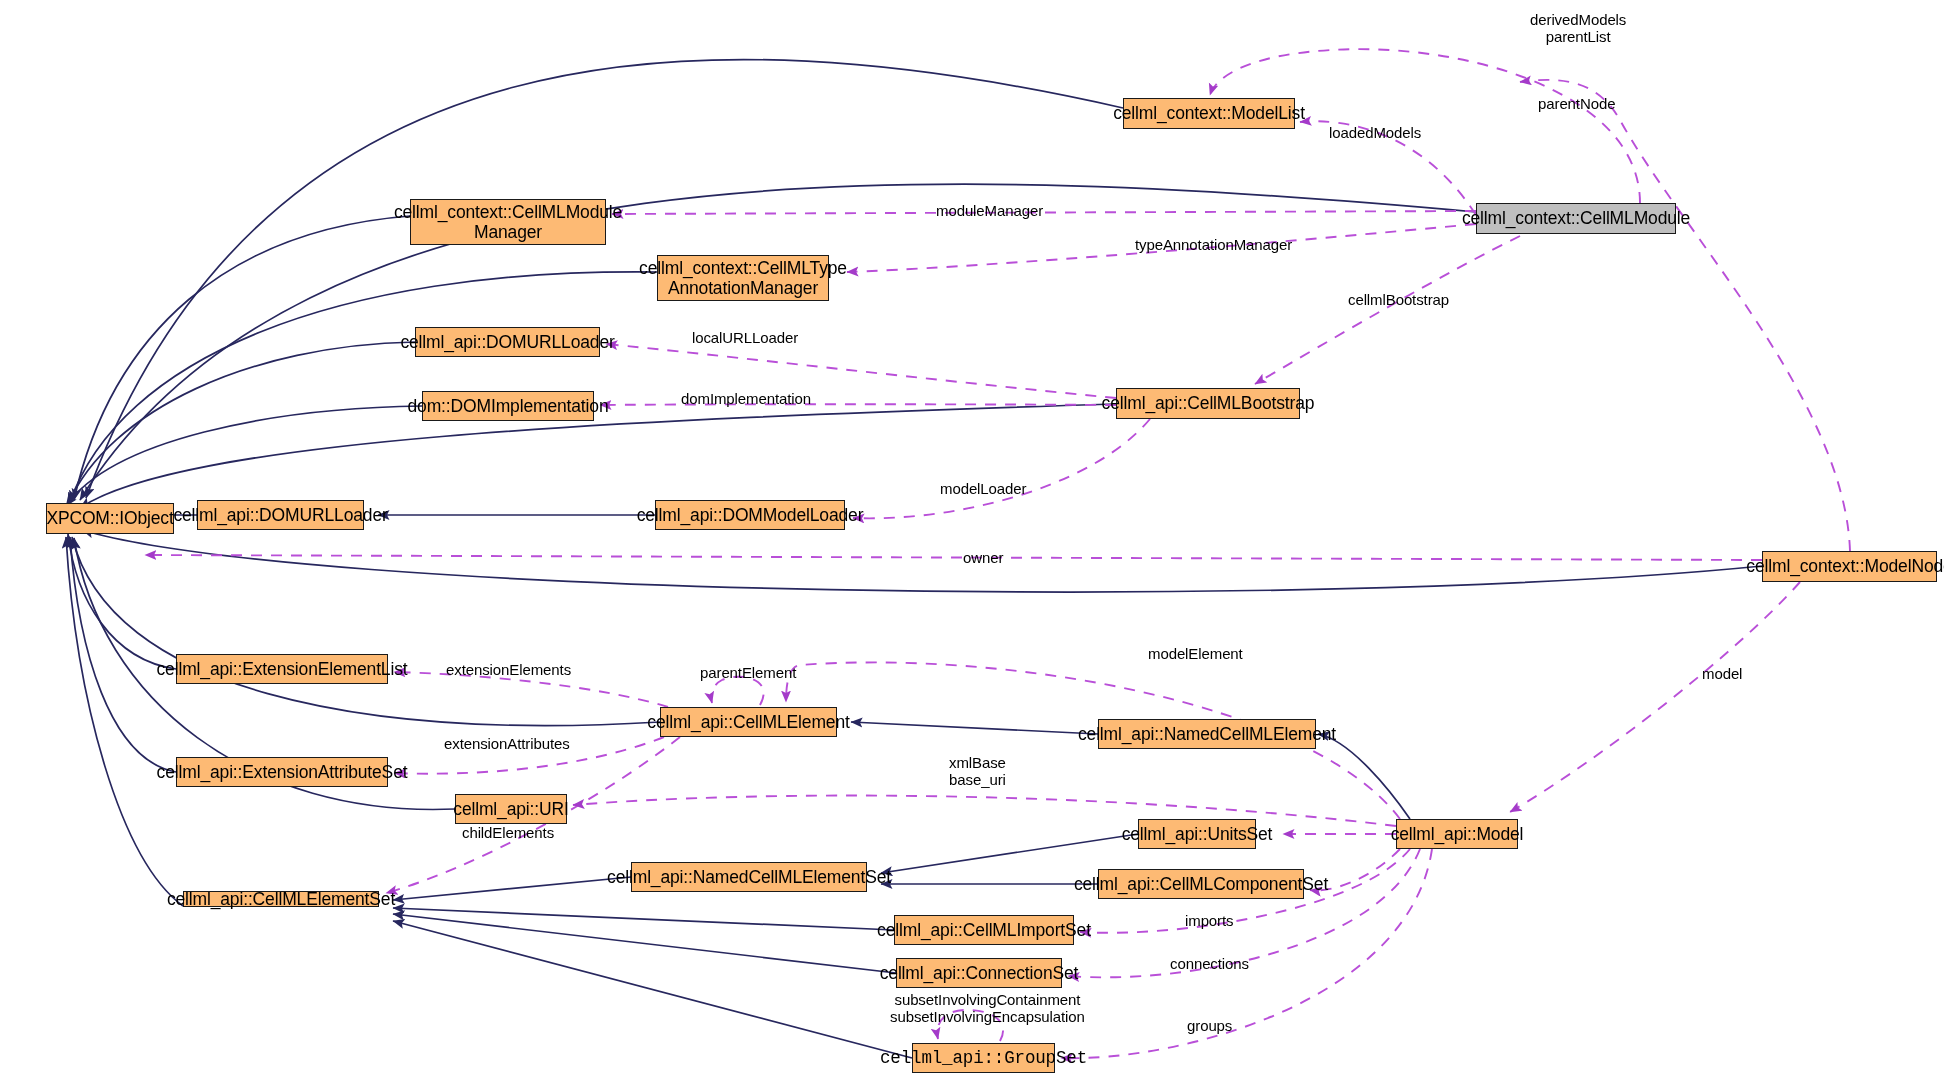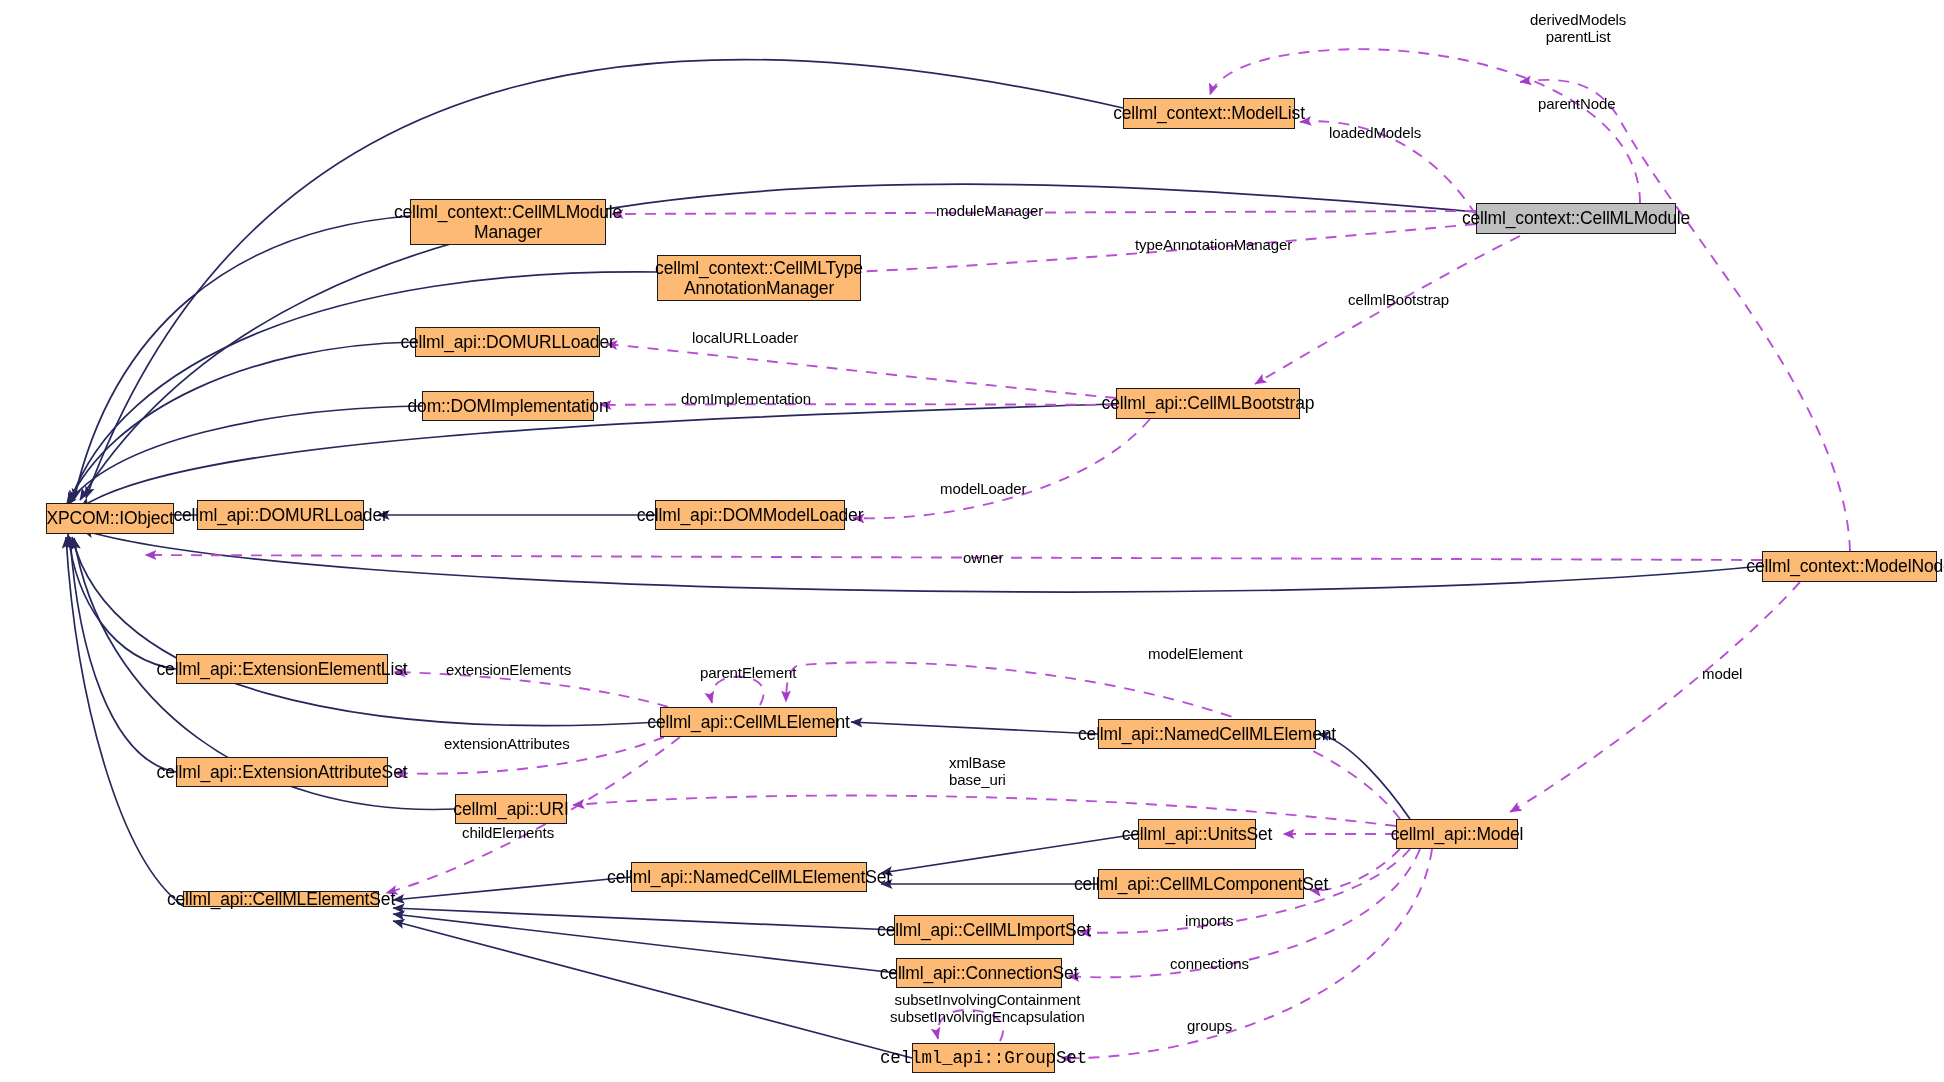--- a/index.html
+++ b/index.html
@@ -138,21 +138,21 @@
   <div class="node" style="left:1123px;top:98px;width:172px;height:31px;">
       <span>cellml_context::ModelList</span>
     </div>
   <div class="node highlight" style="left:1476px;top:203px;width:200px;height:31px;">
       <span>cellml_context::CellMLModule</span>
     </div>
   <div class="node" style="left:410px;top:199px;width:196px;height:46px;">
       <span style="white-space:pre-line">cellml_context::CellMLModule
 Manager</span>
     </div>
-  <div class="node" style="left:657px;top:255px;width:204px;height:46px;">
+  <div class="node" style="left:657px;top:255px;width:172px;height:46px;">
       <span style="white-space:pre-line">cellml_context::CellMLType
 AnnotationManager</span>
     </div>
   <div class="node" style="left:415px;top:327px;width:185px;height:30px;">
       <span>cellml_api::DOMURLLoader</span>
     </div>
   <div class="node" style="left:422px;top:391px;width:172px;height:30px;">
       <span>dom::DOMImplementation</span>
     </div>
   <div class="node" style="left:1116px;top:388px;width:184px;height:31px;">

